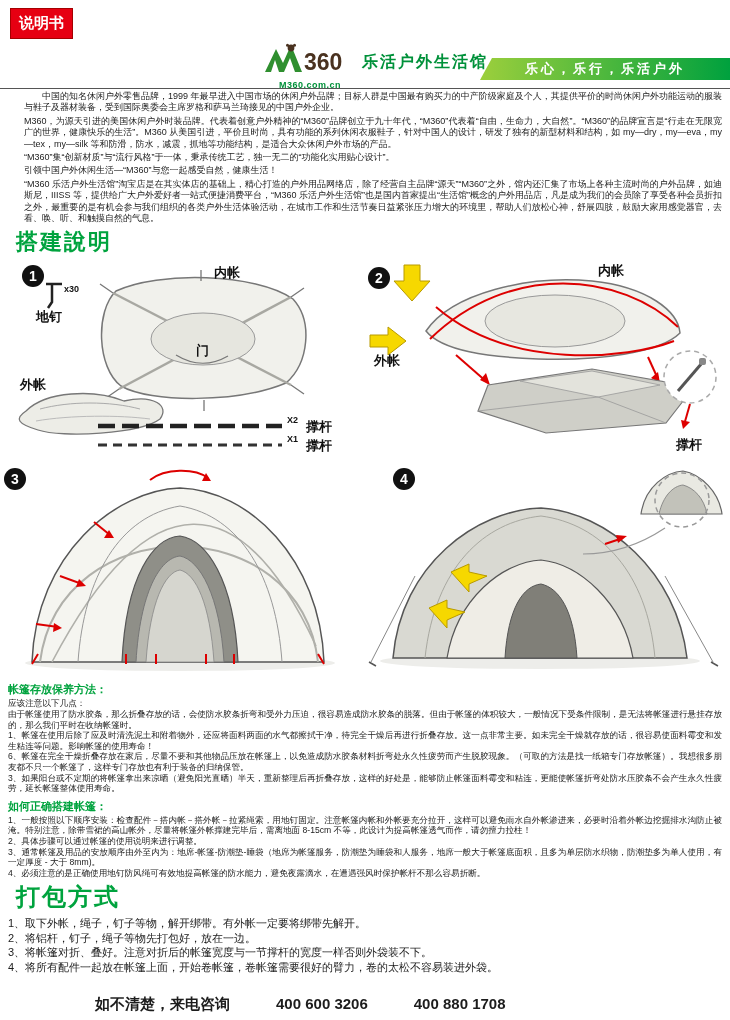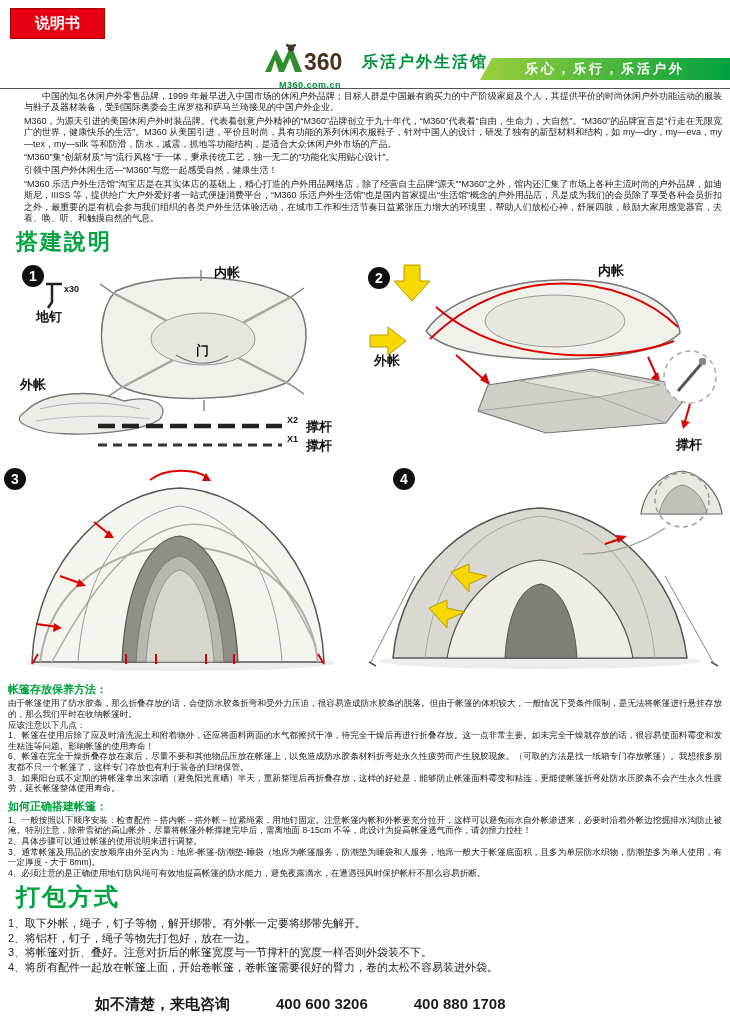--- a/index.html
+++ b/index.html
@@ -1,21 +1,21 @@
 <!DOCTYPE html>
 <html><head>
 <meta charset="utf-8">
 <style>
   html,body{margin:0;padding:0;background:#fff;}
   .page{position:relative;width:730px;height:1020px;background:#fff;overflow:hidden;
         font-family:"Liberation Sans",sans-serif;color:#1c1c1c;}
   
   .header{position:relative;height:88px;border-bottom:1px solid #555;}
   .badge{position:absolute;left:10px;top:8px;background:#e60012;color:#fff;font-weight:bold;
-         font-size:15px;padding:5px 24px;border:1px solid #a50000;}
+         font-size:15px;padding:5px 8px;border:1px solid #a50000;}
   .logo-wrap{position:absolute;left:262px;top:42px;text-align:center;}
   .logo-url{font-size:9px;color:#00913a;font-weight:bold;letter-spacing:.5px;}
   .brand-cn{position:absolute;left:362px;top:52px;color:#00913a;font-weight:bold;font-size:16px;letter-spacing:2px;}
   .slogan-bar{position:absolute;right:0;top:58px;width:250px;height:22px;
               background:linear-gradient(90deg,#9ccf3c,#00a13e);color:#fff;font-weight:bold;
               font-size:13px;letter-spacing:3px;display:flex;align-items:center;justify-content:center;
               clip-path:polygon(12px 0,100% 0,100% 100%,0 100%);}
   
   .txt{padding:2px 8px 0 8px;}
   .intro p{margin:0 0 2px 16px;font-size:9px;line-height:11.4px;text-align:justify;word-break:break-all;}
@@ -173,22 +173,22 @@
         <path d="M310,72 C280,92 252,98 228,98" stroke="#999" stroke-width="1.2" fill="none"></path>
         <path d="M250,88 L268,82" stroke="#dd0000" stroke-width="2"></path>
         <polygon points="272,80 263,87 261,79" fill="#dd0000"></polygon>
       </svg>
     </div>
   </div>
 
   <div class="txt">
     <div class="sec-green">帐篷存放保养方法：</div>
     <div class="body9">
+      <p>应该注意以下几点：</p>
       <p>由于帐篷使用了防水胶条，那么折叠存放的话，会使防水胶条折弯和受外力压迫，很容易造成防水胶条的脱落。但由于帐篷的体积较大，一般情况下受条件限制，是无法将帐篷进行悬挂存放的，那么我们平时在收纳帐篷时。</p>
-      <p>应该注意以下几点：</p>
       <p>1、帐篷在使用后除了应及时清洗泥土和附着物外，还应将面料两面的水气都擦拭干净，待完全干燥后再进行折叠存放。这一点非常主要。如未完全干燥就存放的话，很容易使面料霉变和发生粘连等问题。影响帐篷的使用寿命！</p>
       <p>6、帐篷在完全干燥折叠存放在家后，尽量不要和其他物品压放在帐篷上，以免造成防水胶条材料折弯处永久性疲劳而产生脱胶现象。（可取的方法是找一纸箱专门存放帐篷）。我想很多朋友都不只一个帐篷了，这样专门存放也有利于装备的归纳保管。</p>
       <p>3、如果阳台或不定期的将帐篷拿出来凉晒（避免阳光直晒）半天，重新整理后再折叠存放，这样的好处是，能够防止帐篷面料霉变和粘连，更能使帐篷折弯处防水压胶条不会产生永久性疲劳，延长帐篷整体使用寿命。</p>
     </div>
   </div>
 
   <div class="txt">
     <div class="sec-green">如何正确搭建帐篷：</div>
     <div class="body9">
       <p>1、一般按照以下顺序安装：检查配件－搭内帐－搭外帐－拉紧绳索，用地钉固定。注意帐篷内帐和外帐要充分拉开，这样可以避免雨水自外帐渗进来，必要时沿着外帐边挖掘排水沟防止被淹。特别注意，除带雪裙的高山帐外，尽量将帐篷外帐撑建完毕后，需离地面 8-15cm 不等，此设计为提高帐篷透气而作，请勿擅力拉柱！</p>

